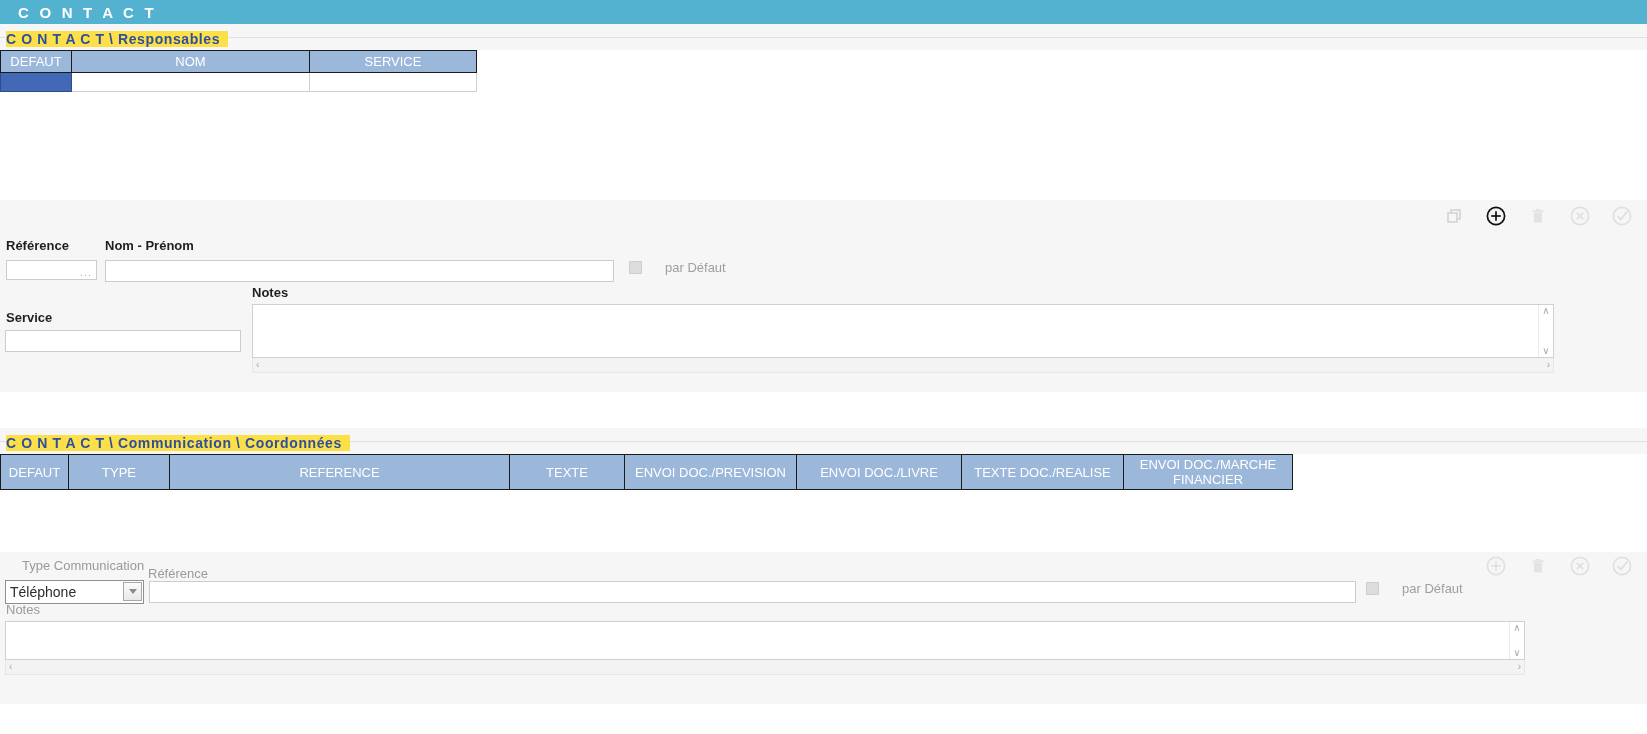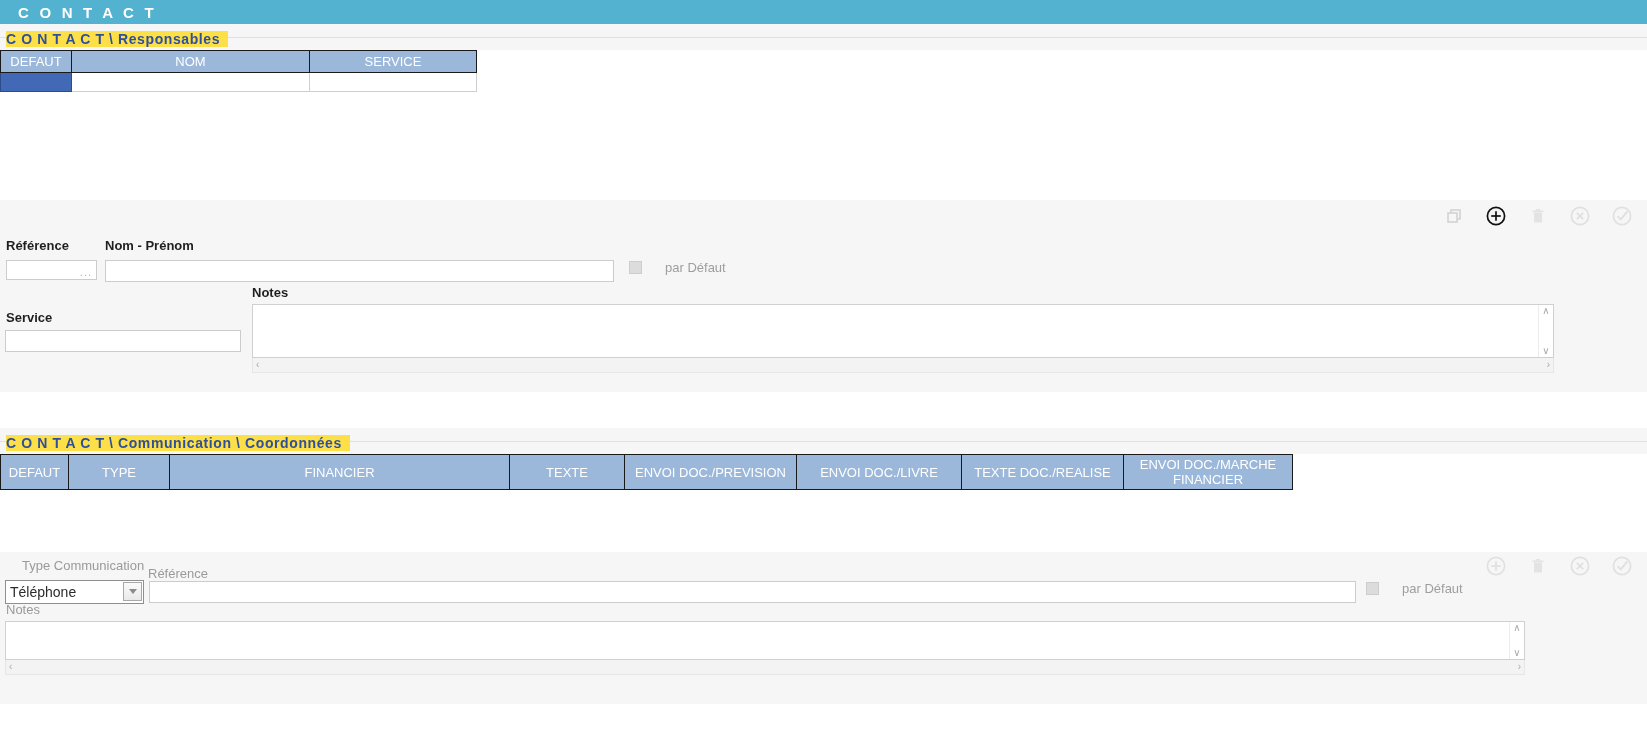--- a/index.html
+++ b/index.html
@@ -379,21 +379,21 @@
 <div class="section-header">
   <span class="section-header-text">C O N T A C T \ Communication \ Coordonnées</span>
 </div>
 
 <div class="grid-wrap">
   <table class="grid grid2">
     <thead>
       <tr>
         <th style="width:61px">DEFAUT</th>
         <th style="width:94px">TYPE</th>
-        <th style="width:333px">FINANCIER</th>
+        <th style="width:333px">REFERENCE</th>
         <th style="width:108px">TEXTE</th>
         <th style="width:165px">ENVOI DOC./PREVISION</th>
         <th style="width:158px">ENVOI DOC./LIVRE</th>
         <th style="width:155px">TEXTE DOC./REALISE</th>
         <th style="width:162px">ENVOI DOC./MARCHE FINANCIER</th>
       </tr>
     </thead>
   </table>
 </div>
 

